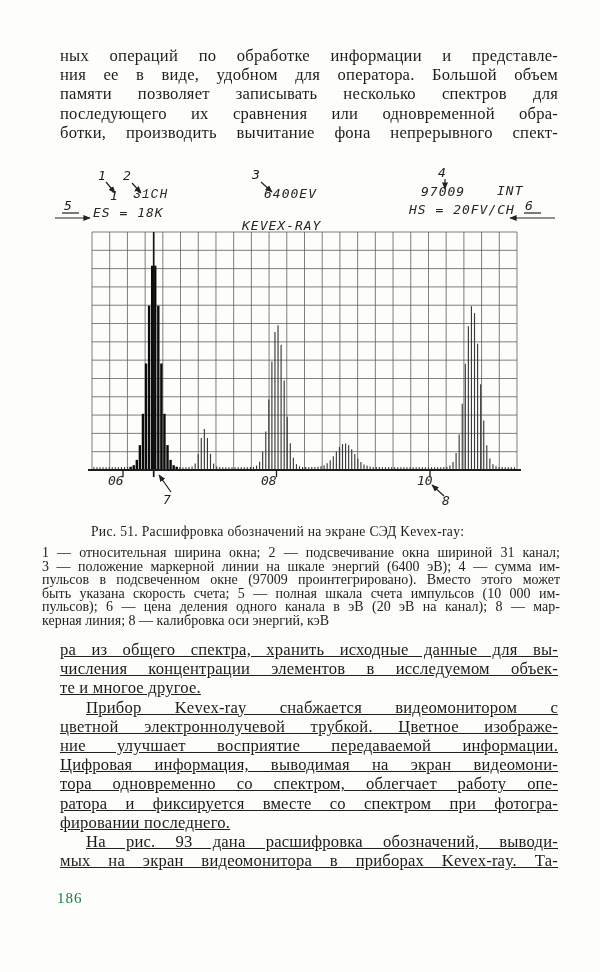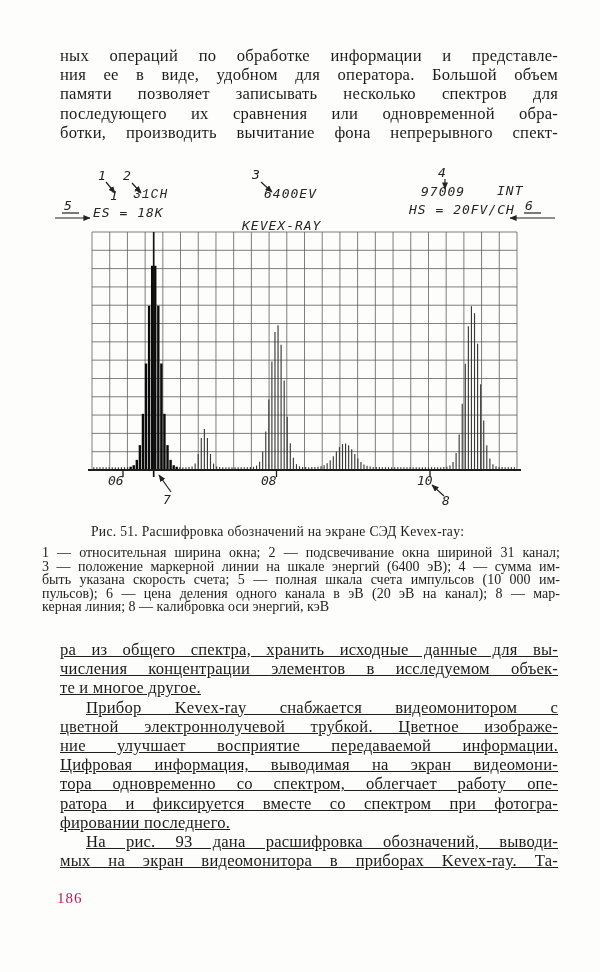--- a/index.html
+++ b/index.html
@@ -58,21 +58,21 @@
   .s-int{left:485px; top:18px;margin-left:12px;}
   .s-hs{left:409px; top:37px;}
   #c1{left:98px; top:3px;}  #c2{left:123px; top:3px;}
   #c3{left:252px; top:2px;} #c4{left:438px; top:0px;}
   #c5{left:64px; top:33px;} #c6{left:525px; top:33px;}
   #c7{left:163px; top:327px;} #c8{left:442px; top:328px;}
   #ax06{left:108px;} #ax08{left:261px;} #ax10{left:417px;}
   
   #page-num{
     position:absolute; left:57px; top:890px;
-    font-size:15px; color:#be185d; letter-spacing:1px;
+    font-size:15px; color:#15803d; letter-spacing:1px;
   }
 </style>
 </head>
 <body>
 
 <div id="page">
 
   <div id="top-para" class="textblock">
 
       <div class="bline jst">ных операций по обработке информации и представле-</div>
@@ -317,20 +317,21 @@
   </div>
 
   <div id="caption-title">Рис. 51. Расшифровка обозначений на экране СЭД Kevex-ray:</div>
 
   <div id="legend" class="textblock">
 
       <div class="lgline jst">1 — относительная ширина окна; 2 — подсвечивание окна шириной 31 канал;</div>
 
       <div class="lgline jst">3 — положение маркерной линии на шкале энергий (6400 эВ); 4 — сумма им-</div>
 
+      <div class="lgline jst">пульсов в подсвеченном окне (97009 проинтегрировано). Вместо этого может</div>
 
       <div class="lgline jst">быть указана скорость счета; 5 — полная шкала счета импульсов (10 000 им-</div>
 
       <div class="lgline jst">пульсов); 6 — цена деления одного канала в эВ (20 эВ на канал); 8 — мар-</div>
 
       <div class="lgline">керная линия; 8 — калибровка оси энергий, кэВ</div>
     </div>
 
   <div id="body-para" class="textblock">
 

